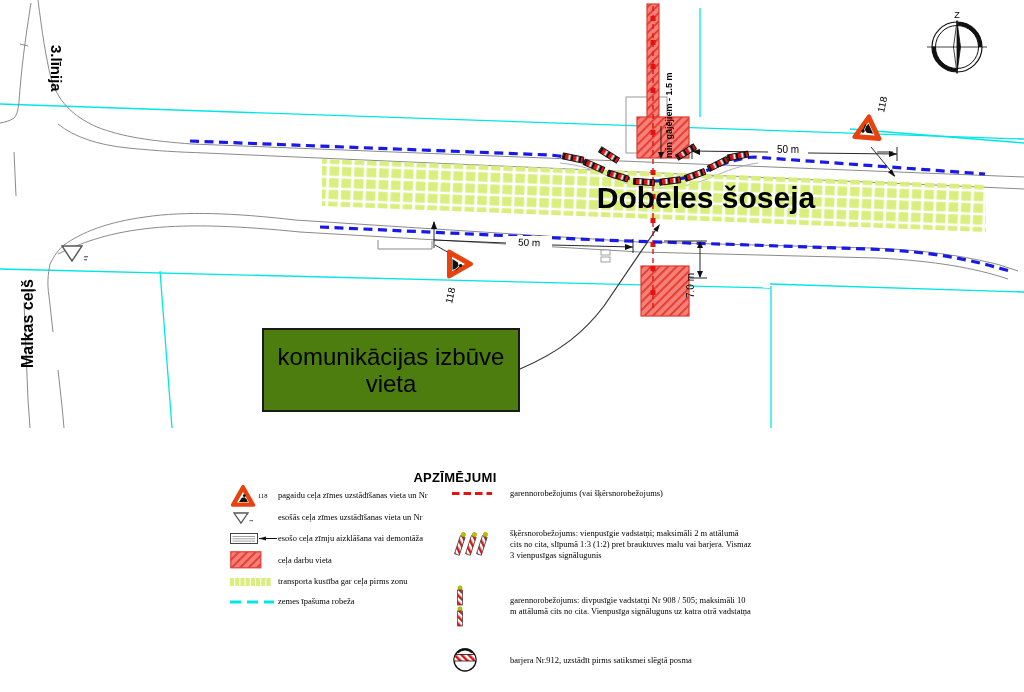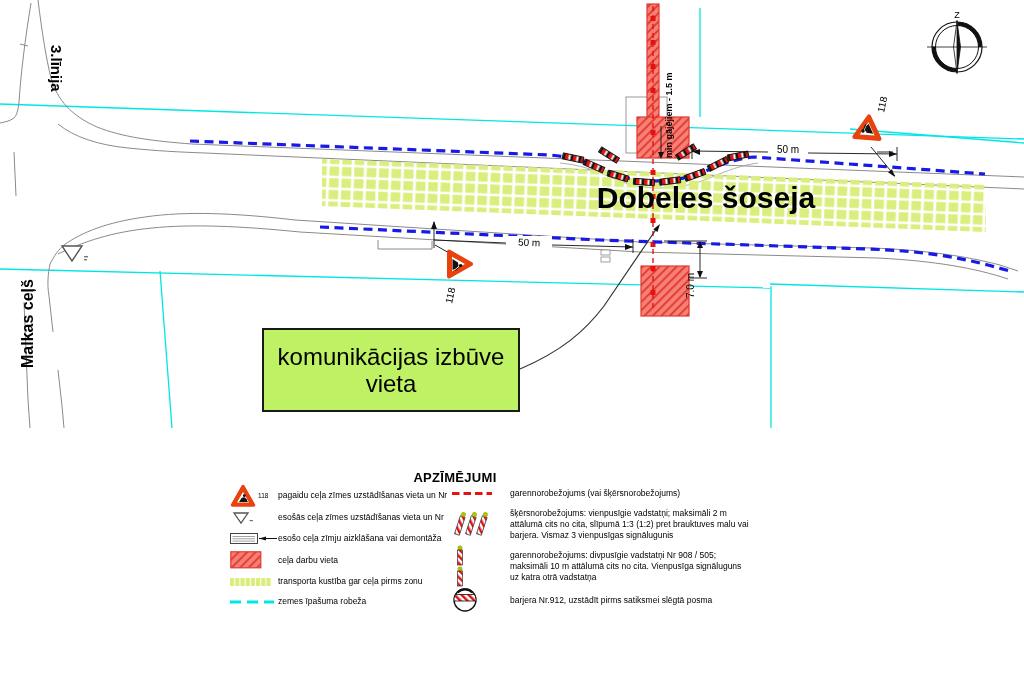--- a/index.html
+++ b/index.html
@@ -6,29 +6,29 @@
   body{width:1024px;height:692px;position:relative;overflow:hidden;
        font-family:"Liberation Sans",sans-serif;color:#000;}
   .canvas{position:absolute;inset:0;background:#fff;}
   svg{display:block;}
   .map{position:absolute;left:0;top:0;}
   .map text{font-family:"Liberation Sans",sans-serif;fill:#000;}
   .street{font-family:"Liberation Serif",serif;font-weight:bold;}
   .hw{font-family:"Liberation Serif",serif;font-weight:bold;}
   .dim{font-size:10px;}
   .annotation-box{position:absolute;left:262px;top:328px;width:254px;height:80px;
-      border:2px solid #1a1a1a;background:#bef264;display:flex;flex-direction:column;
+      border:2px solid #1a1a1a;background:#4d7c0f;display:flex;flex-direction:column;
       align-items:center;justify-content:center;font-size:24px;line-height:27px;
       text-align:center;}
   .legend{position:absolute;left:0;top:0;}
   .legend-title{position:absolute;left:390px;top:470px;width:130px;text-align:center;
       font-size:13px;font-weight:bold;letter-spacing:.3px;}
-  .lcol,.rcol{position:absolute;display:flex;flex-direction:column;}
+  .lcol,.rcol{position:absolute;display:flex;flex-direction:column;font-family:Liberation Serif, serif;}
   .lcol{left:230px;top:483px;width:222px;}
-  .rcol{left:452px;top:483px;width:300px;}
+  .rcol{left:452px;top:483px;width:300px;gap:20px;}
   .row{display:flex;align-items:center;}
   .ic{flex:0 0 48px;display:flex;align-items:center;}
   .ric{flex:0 0 58px;display:flex;align-items:center;}
   .lbl{font-size:8.5px;line-height:11px;}
   .nr{font-size:6.5px;margin-left:2px;}
 </style>
 </head>
 <body>
 
 <div class="canvas">

